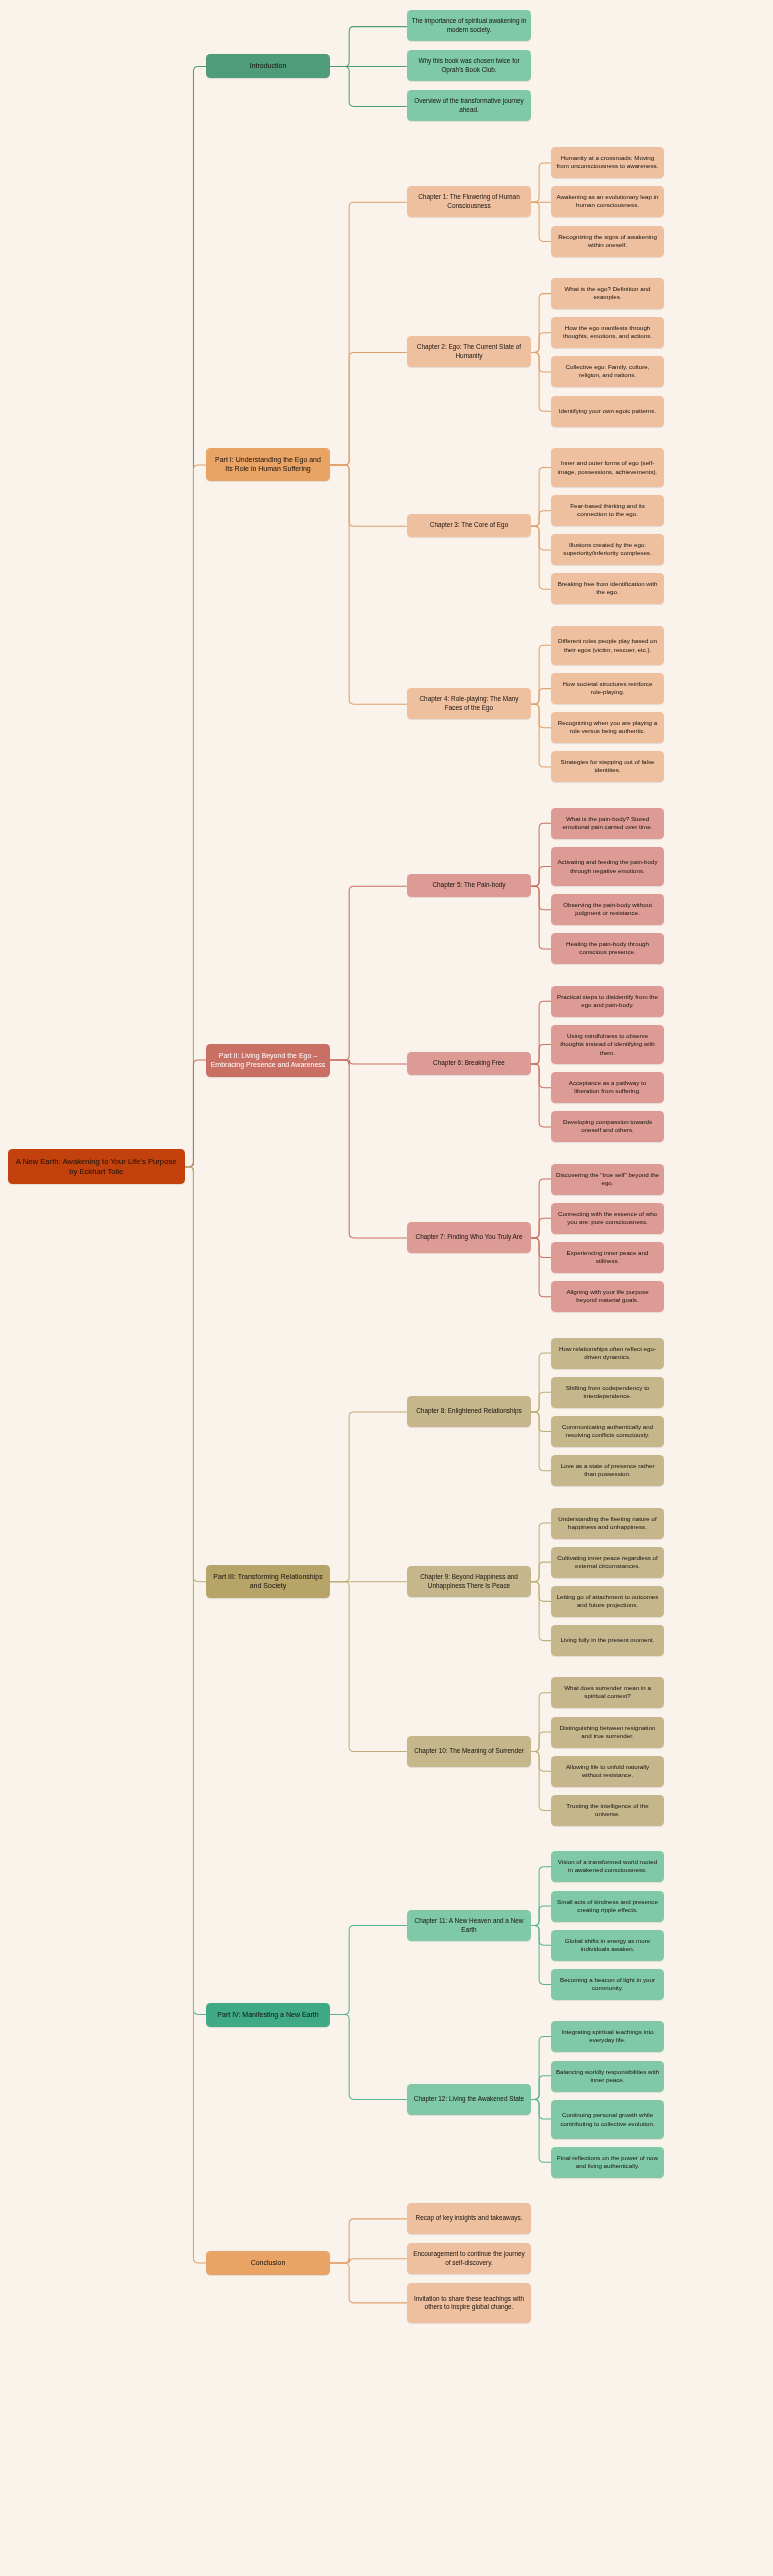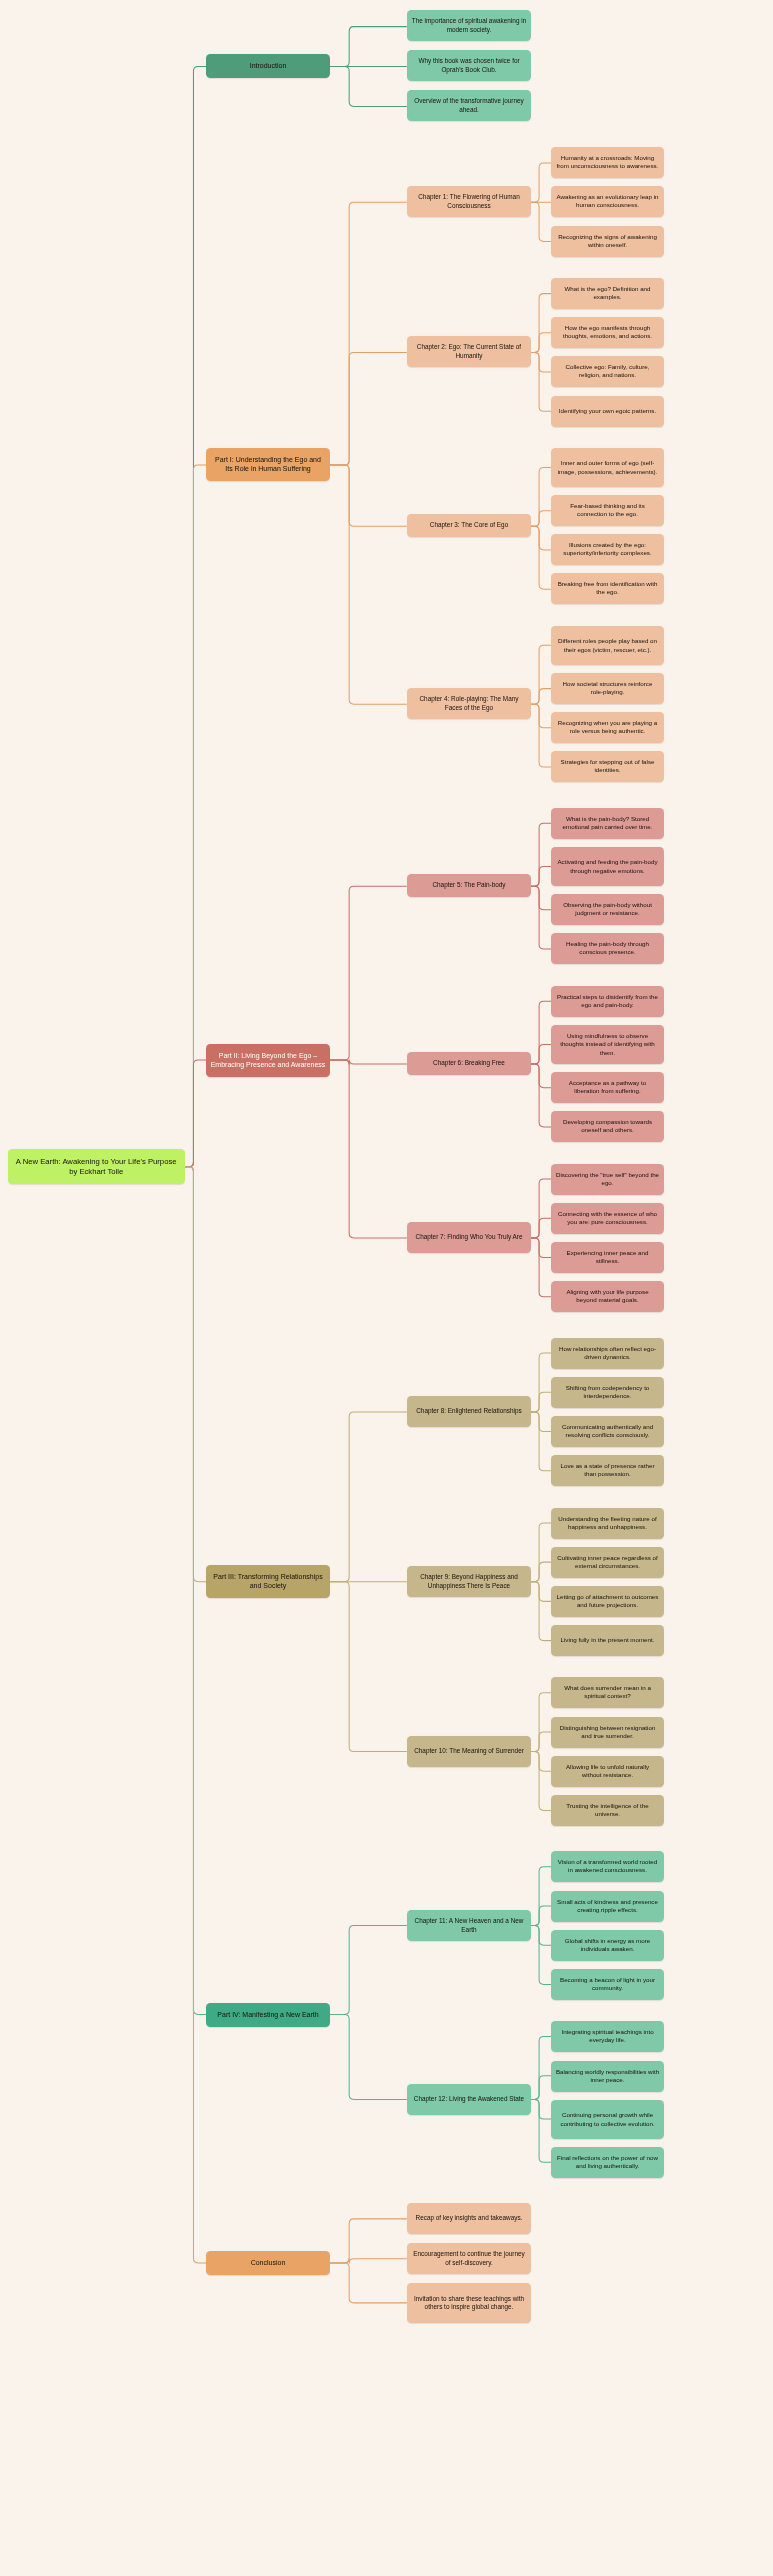--- a/index.html
+++ b/index.html
@@ -100,21 +100,21 @@
       <path d="M 1030 4075.199999999996 L 1037.8 4075.199999999996 Q 1046.8 4075.199999999996 1046.8 4066.199999999996 L 1046.8 3962.0999999999967 Q 1046.8 3953.0999999999967 1055.8 3953.0999999999967 L 1070 3953.0999999999967" fill="none" stroke="#57b391" stroke-width="2"></path>
       <path d="M 1030 4075.199999999996 L 1037.8 4075.199999999996 Q 1046.8 4075.199999999996 1046.8 4066.199999999996 L 1046.8 4038.2999999999965 Q 1046.8 4029.2999999999965 1055.8 4029.2999999999965 L 1070 4029.2999999999965" fill="none" stroke="#57b391" stroke-width="2"></path>
       <path d="M 1030 4075.199999999996 L 1037.8 4075.199999999996 Q 1046.8 4075.199999999996 1046.8 4084.199999999996 L 1046.8 4104.2999999999965 Q 1046.8 4113.2999999999965 1055.8 4113.2999999999965 L 1070 4113.2999999999965" fill="none" stroke="#57b391" stroke-width="2"></path>
       <path d="M 1030 4075.199999999996 L 1037.8 4075.199999999996 Q 1046.8 4075.199999999996 1046.8 4084.199999999996 L 1046.8 4188.2999999999965 Q 1046.8 4197.2999999999965 1055.8 4197.2999999999965 L 1070 4197.2999999999965" fill="none" stroke="#57b391" stroke-width="2"></path>
       <path d="M 358 2264.324999999998 L 366.64 2264.324999999998 Q 375.64 2264.324999999998 375.64 2273.324999999998 L 375.64 4383.774999999996 Q 375.64 4392.774999999996 384.64 4392.774999999996 L 400 4392.774999999996" fill="none" stroke="#e0a06a" stroke-width="2"></path>
       <path d="M 640 4392.774999999996 L 669 4392.774999999996 Q 678 4392.774999999996 678 4383.774999999996 L 678 4316.149999999996 Q 678 4307.149999999996 687 4307.149999999996 L 790 4307.149999999996" fill="none" stroke="#e0a06a" stroke-width="2"></path>
       <path d="M 640 4392.774999999996 L 669 4392.774999999996 Q 678 4392.774999999996 678 4383.774999999996 L 678 4393.649999999996 Q 678 4384.649999999996 687 4384.649999999996 L 790 4384.649999999996" fill="none" stroke="#e0a06a" stroke-width="2"></path>
       <path d="M 640 4392.774999999996 L 669 4392.774999999996 Q 678 4392.774999999996 678 4401.774999999996 L 678 4461.274999999996 Q 678 4470.274999999996 687 4470.274999999996 L 790 4470.274999999996" fill="none" stroke="#e0a06a" stroke-width="2"></path>
     </svg>
   <div id="nodes">
-      <div class="node root" style="left: 7.7px; top: 1149px; width: 177px; height: 35px; background: #bef264;">
+      <div class="node root" style="left: 7.7px; top: 1149px; width: 177px; height: 35px; background: #c2410c;">
         <span>A New Earth: Awakening to Your Life's Purpose by Eckhart Tolle</span>
       </div>
       <div class="node lvl1" style="left: 206px; top: 54px; width: 124px; height: 23.5px; background: rgb(78, 156, 121);">
         <span>Introduction</span>
       </div>
       <div class="node lvl2" style="left: 407px; top: 10.3px; width: 124px; height: 31px; background: rgb(127, 201, 168);">
         <span>The importance of spiritual awakening in modern society.</span>
       </div>
       <div class="node lvl2" style="left: 407px; top: 50px; width: 124px; height: 31px; background: rgb(127, 201, 168);">
         <span>Why this book was chosen twice for Oprah's Book Club.</span>

